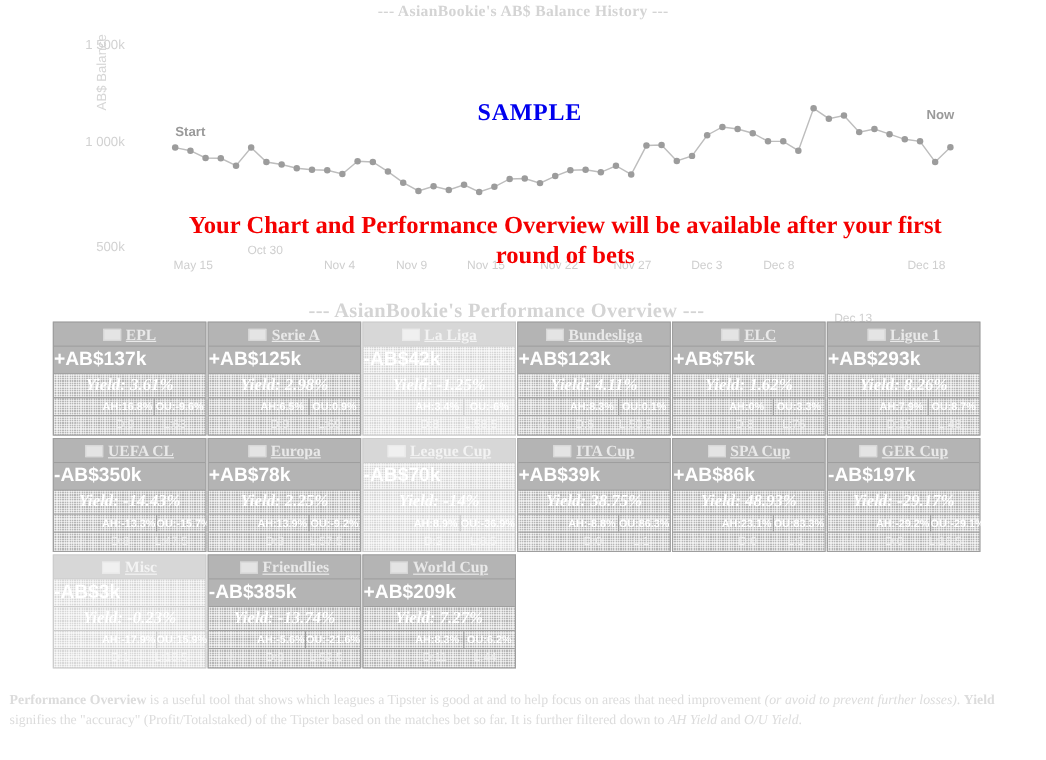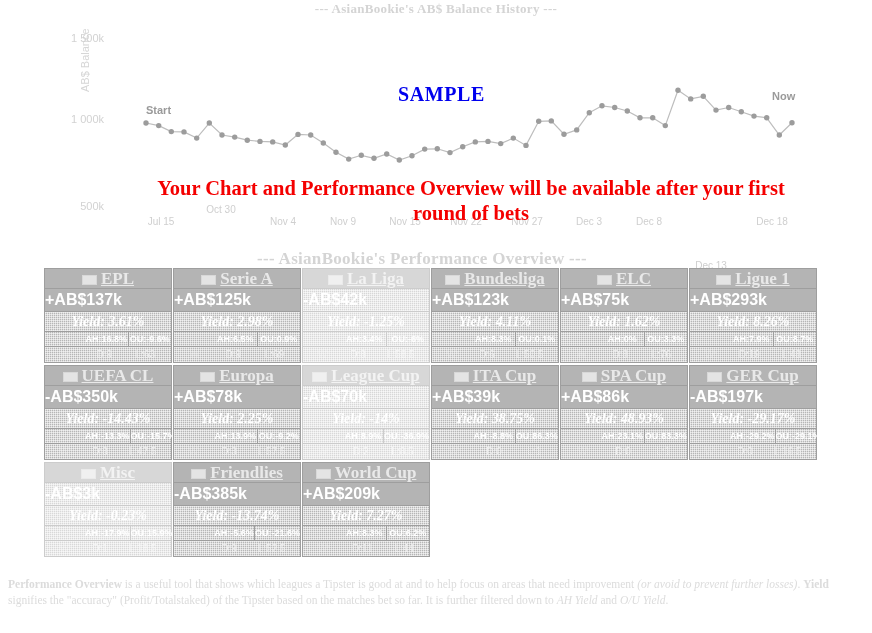--- a/index.html
+++ b/index.html
@@ -71,21 +71,21 @@
     background:#b4b4b4;text-align:center;height:19px;line-height:19px;
     border-bottom:1px solid #9e9e9e;
     white-space:nowrap;overflow:hidden;
   }
   .lc-head .flag{
     display:inline-block;width:15px;height:10px;vertical-align:-1px;
     margin-right:4px;border:1px solid #d8d8d8;box-sizing:border-box;
     background:#e4e4e4;
   }
   .lc-head .lname{
-    font-family:"Liberation Serif",serif;font-weight:bold;font-size:17px;
+    font-family:"Liberation Serif",serif;font-weight:bold;font-size:13px;
     color:#e9e9e9;text-decoration:underline;
   }
   .lc-amount{
     height:22px;line-height:22px;
     font-family:"Liberation Sans",sans-serif;font-weight:bold;font-size:16px;
     color:#ffffff;border-bottom:1px solid #9e9e9e;background:#b4b4b4;
   }
   .lc-yield{
     text-align:center;height:19px;line-height:19px;
     font-family:"Liberation Serif",serif;font-weight:bold;font-size:14px;
@@ -130,21 +130,21 @@
 <div id="chart-panel">
 
   <div id="chart-title">--- AsianBookie's AB$ Balance History ---</div>
 
   <div id="y-axis-title">AB$ Balance</div>
 
   <div class="ytick" style="left:44px;top:32px;">1 500k</div>
   <div class="ytick" style="left:44px;top:113px;">1 000k</div>
   <div class="ytick" style="left:44px;top:200px;">500k</div>
 
-  <div class="xtick" style="left:136px;top:216px;">Jul 15</div>
+  <div class="xtick" style="left:136px;top:216px;">May 15</div>
   <div class="xtick" style="left:196px;top:204px;">Oct 30</div>
   <div class="xtick" style="left:258px;top:216px;">Nov 4</div>
   <div class="xtick" style="left:318px;top:216px;">Nov 9</div>
   <div class="xtick" style="left:380px;top:216px;">Nov 15</div>
   <div class="xtick" style="left:441px;top:216px;">Nov 22</div>
   <div class="xtick" style="left:502px;top:216px;">Nov 27</div>
   <div class="xtick" style="left:564px;top:216px;">Dec 3</div>
   <div class="xtick" style="left:624px;top:216px;">Dec 8</div>
   <div class="xtick" style="left:686px;top:216px;margin-top:44px;">Dec 13</div>
   <div class="xtick" style="left:747px;top:216px;">Dec 18</div>

